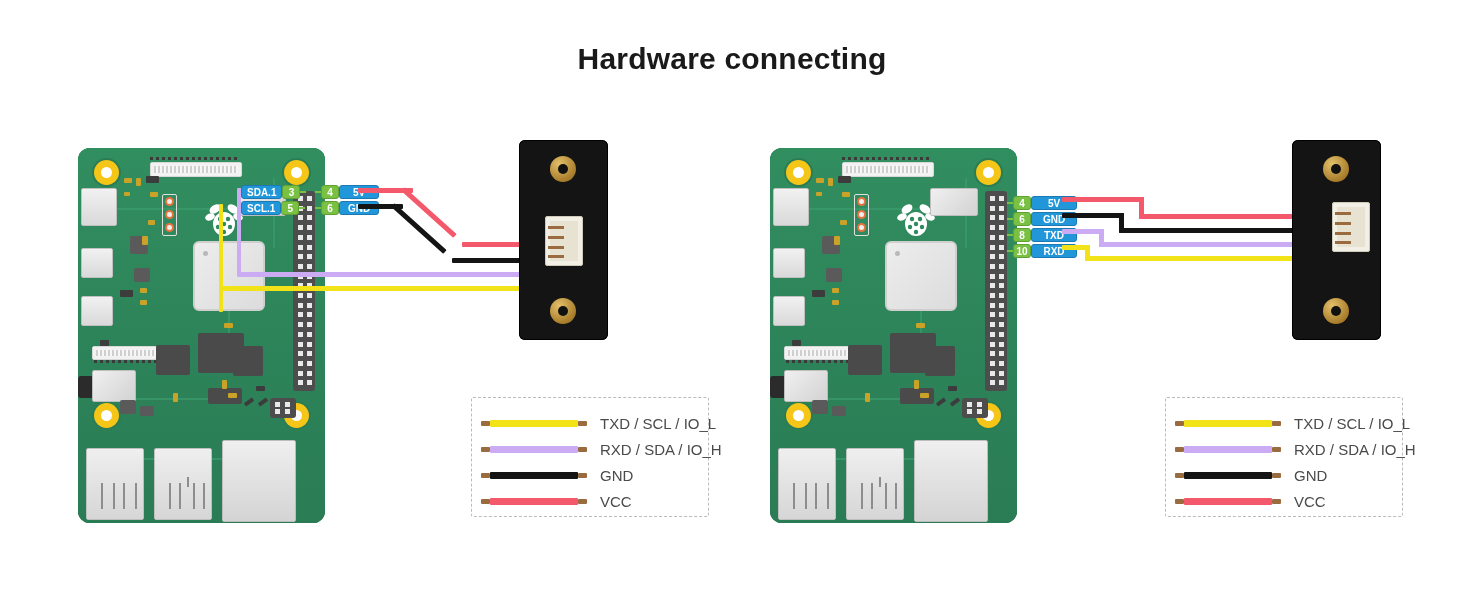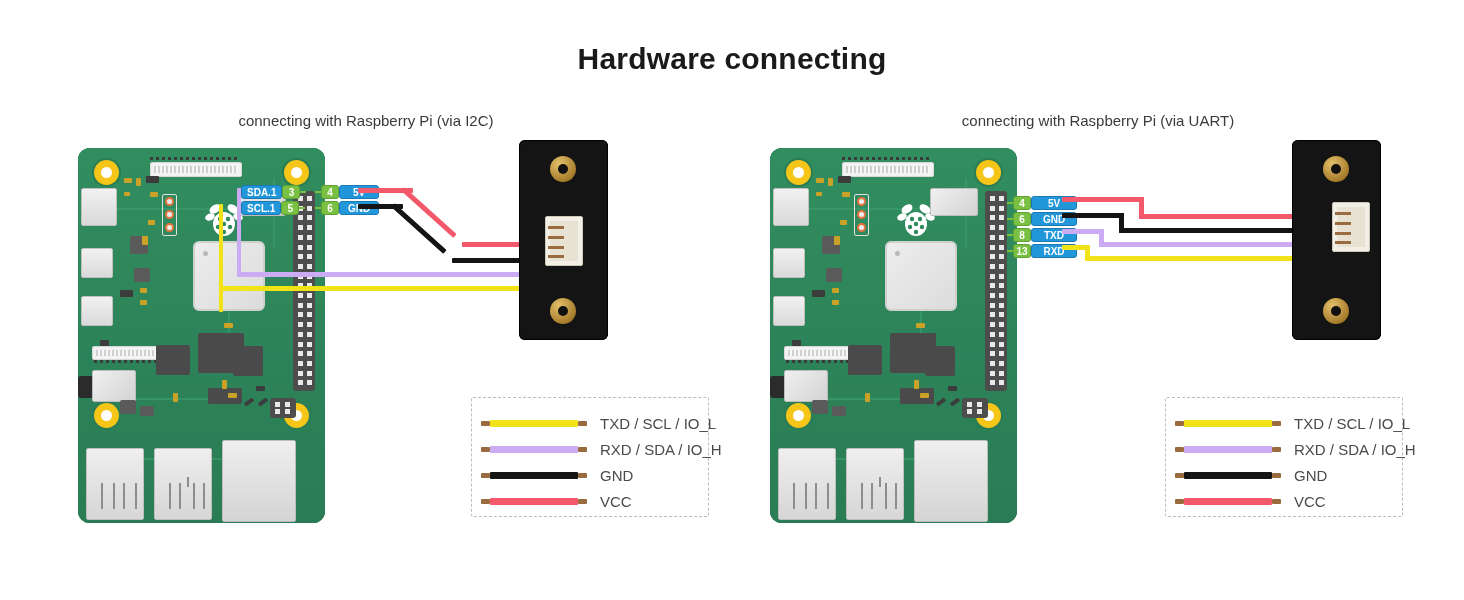--- a/index.html
+++ b/index.html
@@ -92,21 +92,20 @@
      background:#9a6b3f;border-radius:1px;}
   .lwire::before{left:-9px;} .lwire::after{right:-9px;}
   .ltext{margin-left:22px;font-size:15px;color:#4a4a4a;white-space:nowrap;}
 </style>
 </head>
 <body>
 
 <div class="page-title">Hardware connecting</div>
 
 <div class="panel panel-left">
-  <div class="panel-caption">connecting with Raspberry Pi (via I2C)</div>
 
   <div class="pi" style="left:78px;top:48px;">
     <div class="pi-inner">
       <div class="trace" style="left:30px;top:60px;width:160px;height:2px;"></div>
       <div class="trace" style="left:150px;top:100px;width:2px;height:120px;"></div>
       <div class="trace" style="left:40px;top:250px;width:120px;height:2px;"></div>
       <div class="trace" style="left:195px;top:30px;width:2px;height:70px;"></div>
       <div class="trace" style="left:60px;top:310px;width:140px;height:2px;"></div>
     </div>
 
@@ -320,21 +319,20 @@
       <div class="ltext">GND</div>
     </div>
     <div class="lrow" style="top:92px;">
       <div class="lwire" style="background: rgb(244, 89, 107);"></div>
       <div class="ltext">VCC</div>
     </div>
   </div>
 </div>
 
 <div class="panel panel-right">
-  <div class="panel-caption">connecting with Raspberry Pi (via UART)</div>
 
   <div class="pi" style="left:38px;top:48px;">
     <div class="pi-inner">
       <div class="trace" style="left:30px;top:60px;width:160px;height:2px;"></div>
       <div class="trace" style="left:150px;top:100px;width:2px;height:120px;"></div>
       <div class="trace" style="left:40px;top:250px;width:120px;height:2px;"></div>
       <div class="trace" style="left:195px;top:30px;width:2px;height:70px;"></div>
       <div class="trace" style="left:60px;top:310px;width:140px;height:2px;"></div>
     </div>
 
@@ -490,21 +488,21 @@
     <div class="pnum">6</div>
     <div class="pname" style="width:46px;">GND</div>
   </div>
   <div class="pinrow" style="left:275px;top:128px;">
     <div class="plead"></div>
     <div class="pnum">8</div>
     <div class="pname" style="width:46px;">TXD</div>
   </div>
   <div class="pinrow" style="left:275px;top:144px;">
     <div class="plead"></div>
-    <div class="pnum">13</div>
+    <div class="pnum">10</div>
     <div class="pname" style="width:46px;">RXD</div>
   </div>
 
   <div class="wire" style="left:330px;top:97px;width:82px;height:5px;background:#f4596b;"></div>
   <div class="wire" style="left:407px;top:97px;width:5px;height:22px;background:#f4596b;"></div>
   <div class="wire" style="left:407px;top:114px;width:193px;height:5px;background:#f4596b;"></div>
 
   <div class="wire" style="left:330px;top:113px;width:62px;height:5px;background:#141414;"></div>
   <div class="wire" style="left:387px;top:113px;width:5px;height:20px;background:#141414;"></div>
   <div class="wire" style="left:387px;top:128px;width:213px;height:5px;background:#141414;"></div>

